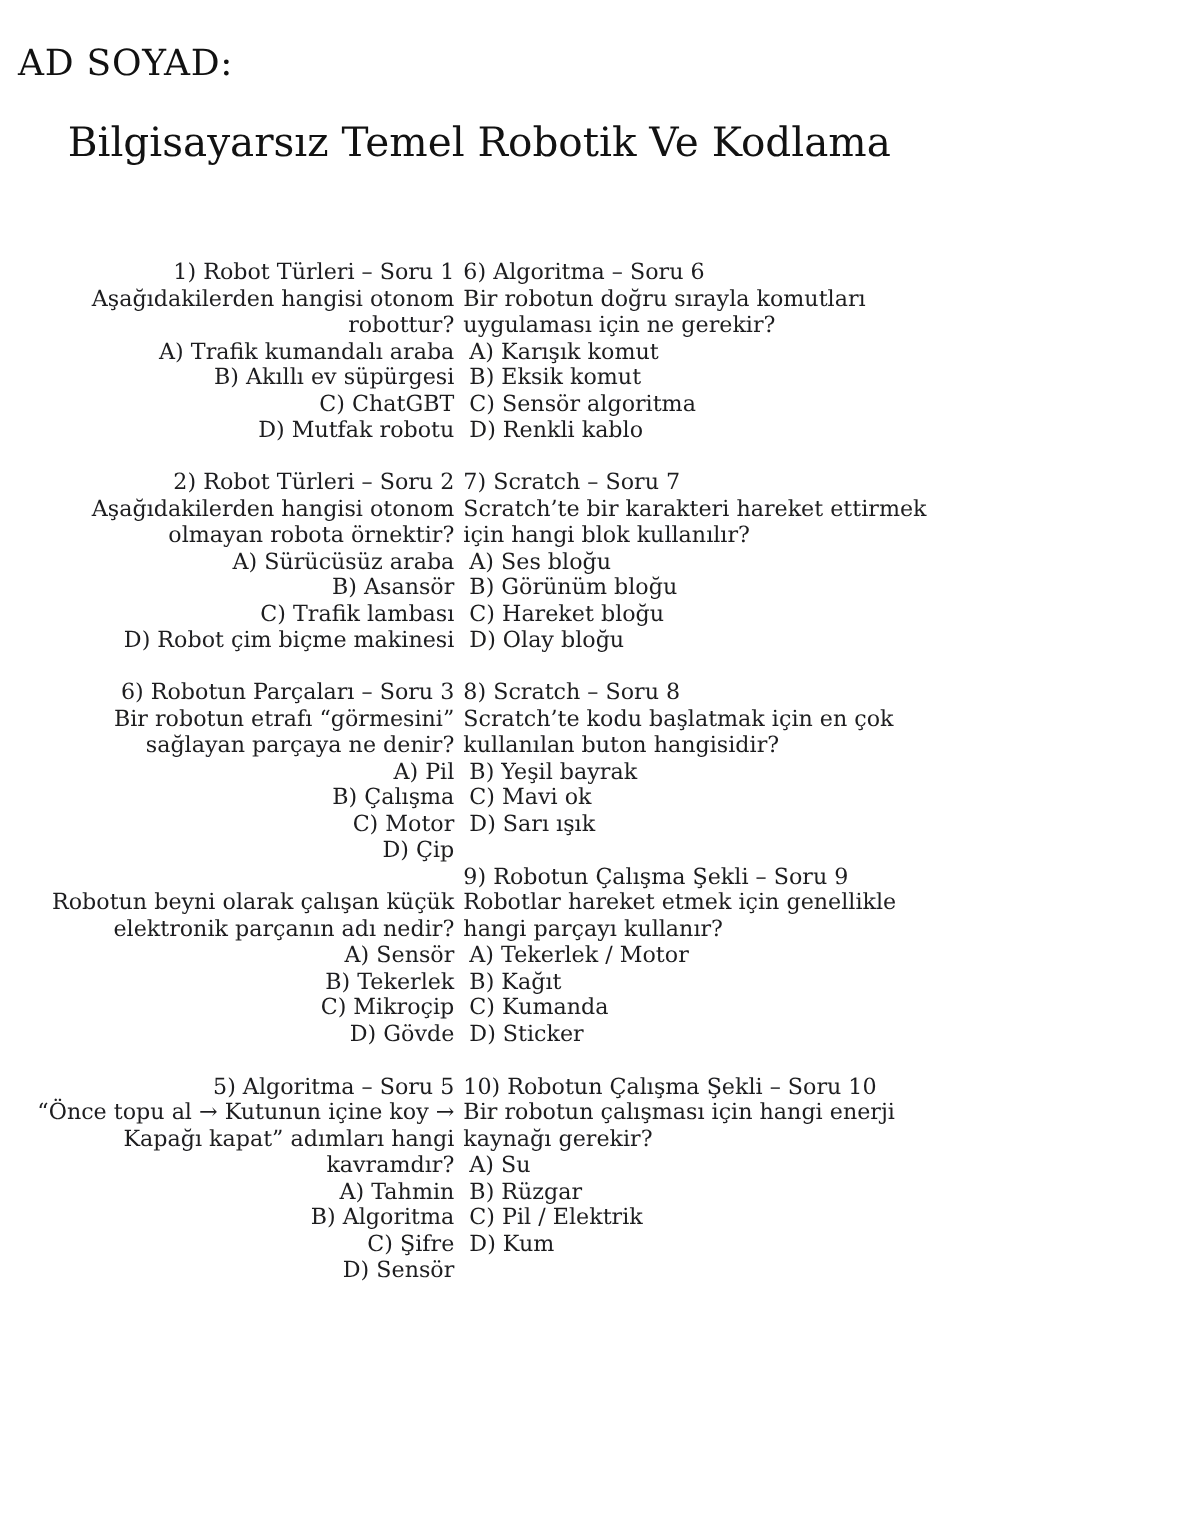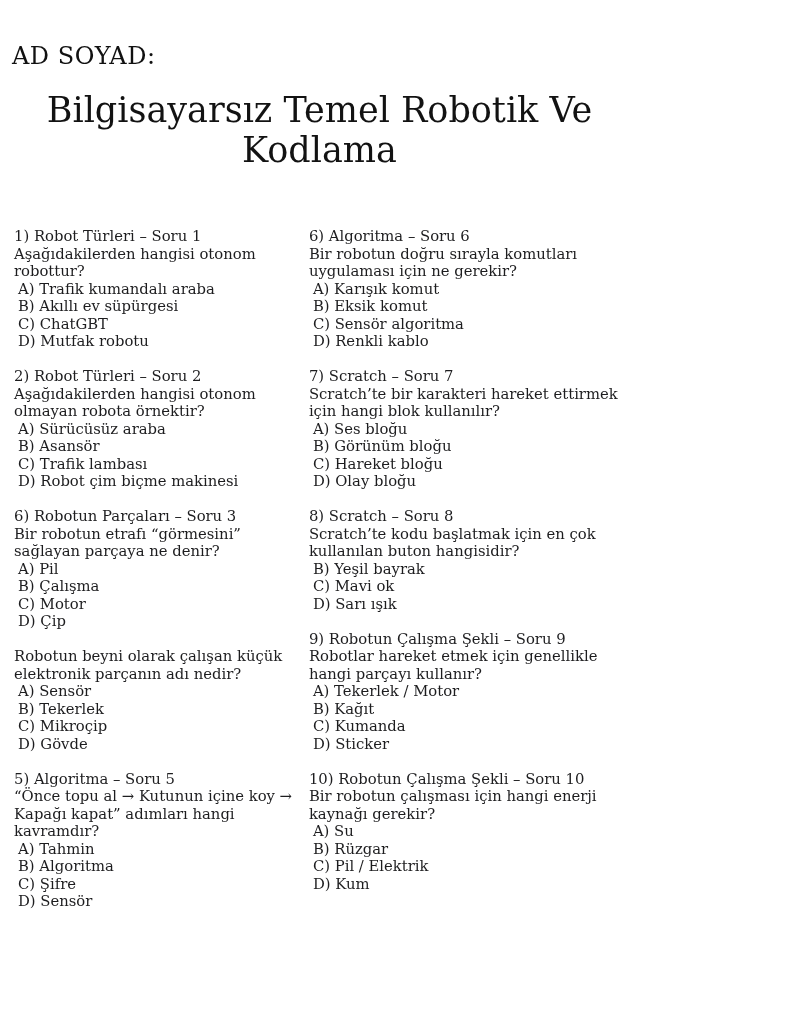--- a/index.html
+++ b/index.html
@@ -5,46 +5,46 @@
   * { margin: 0; padding: 0; box-sizing: border-box; }
   html, body {
     width: 791px; height: 1024px;
     background: #ffffff;
     font-family: "DejaVu Serif", "Liberation Serif", serif;
     color: #1d1d1f;
     overflow: hidden;
   }
   .page {
     width: 635px; height: 1024px;
-    padding: 42px 8px 0 12px;
+    padding: 28px 8px 0 12px;
     position: relative;
   }
   .name-label {
     font-size: 24px;
     line-height: 28px;
     color: #111111;
     letter-spacing: 0.5px;
   }
   .title {
     margin-top: 20px;
     text-align: center;
-    font-size: 35px;
+    font-size: 27px;
     line-height: 40px;
     color: #121212;
   }
   .columns {
     margin-top: 57px;
     display: flex;
     align-items: flex-start;
   }
   .col {
     font-size: 14.8px;
     line-height: 17.5px;
   }
-  .col-left  { width: 368px; padding-left: 2px; }
+  .col-left  { width: 368px; padding-left: 2px; text-align: right; }
   .col-right { width: 403px; margin-left: 6px; }
   .q { margin-bottom: 17.5px; }
   .q-head { white-space: nowrap; }
   .q-opt  { padding-left: 4px; }
 </style>
 </head>
 <body>
 
 <div class="page">
 

